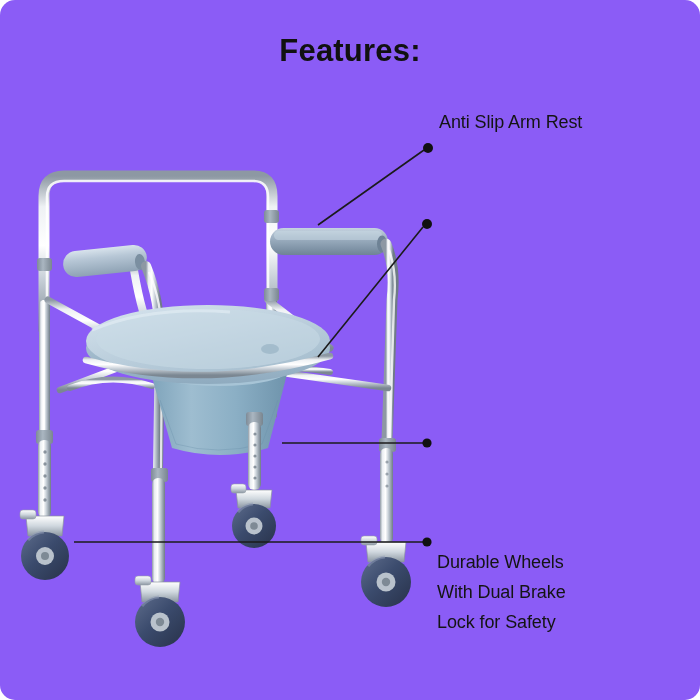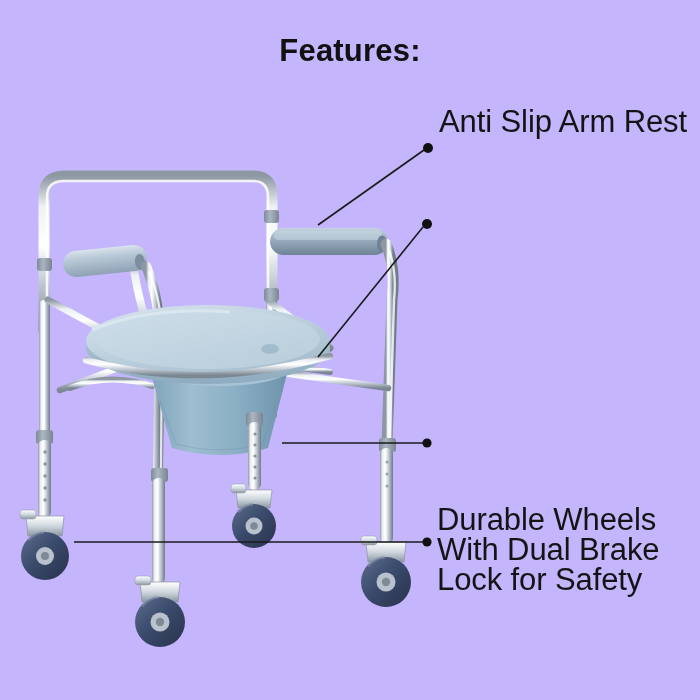--- a/index.html
+++ b/index.html
@@ -4,47 +4,48 @@
 <style>
   html, body {
     margin: 0;
     padding: 0;
     background: #ffffff;
   }
   #page {
     position: relative;
     width: 700px;
     height: 700px;
-    background: #c4b5fd;
+    background: #8b5cf6;
     overflow: hidden;
     font-family: "Liberation Sans", sans-serif;
+    border-radius: 15px;
   }
   #title {
     position: absolute;
     left: 0;
     top: 33px;
     width: 700px;
     text-align: center;
     font-size: 31px;
     font-weight: bold;
     color: #111111;
     letter-spacing: 0.2px;
   }
   .label {
     position: absolute;
     color: #141414;
-    font-size: 31px;
+    font-size: 18px;
     line-height: 30px;
     white-space: pre-line;
     letter-spacing: -0.1px;
   }
   #label-armrest { left: 439px; top: 107px; }
   #label-seat    { left: 437px; top: 206px; }
   #label-height  { left: 437px; top: 424px; }
-  #label-wheels  { left: 437px; top: 505px; }
+  #label-wheels  { left: 437px; top: 547px; }
 
   #art { position: absolute; left: 0; top: 0; }
   #leaders { position: absolute; left: 0; top: 0; pointer-events: none; }
 </style>
 </head>
 <body>
 
 <div id="page">
 
   <div id="title">Features:</div>

